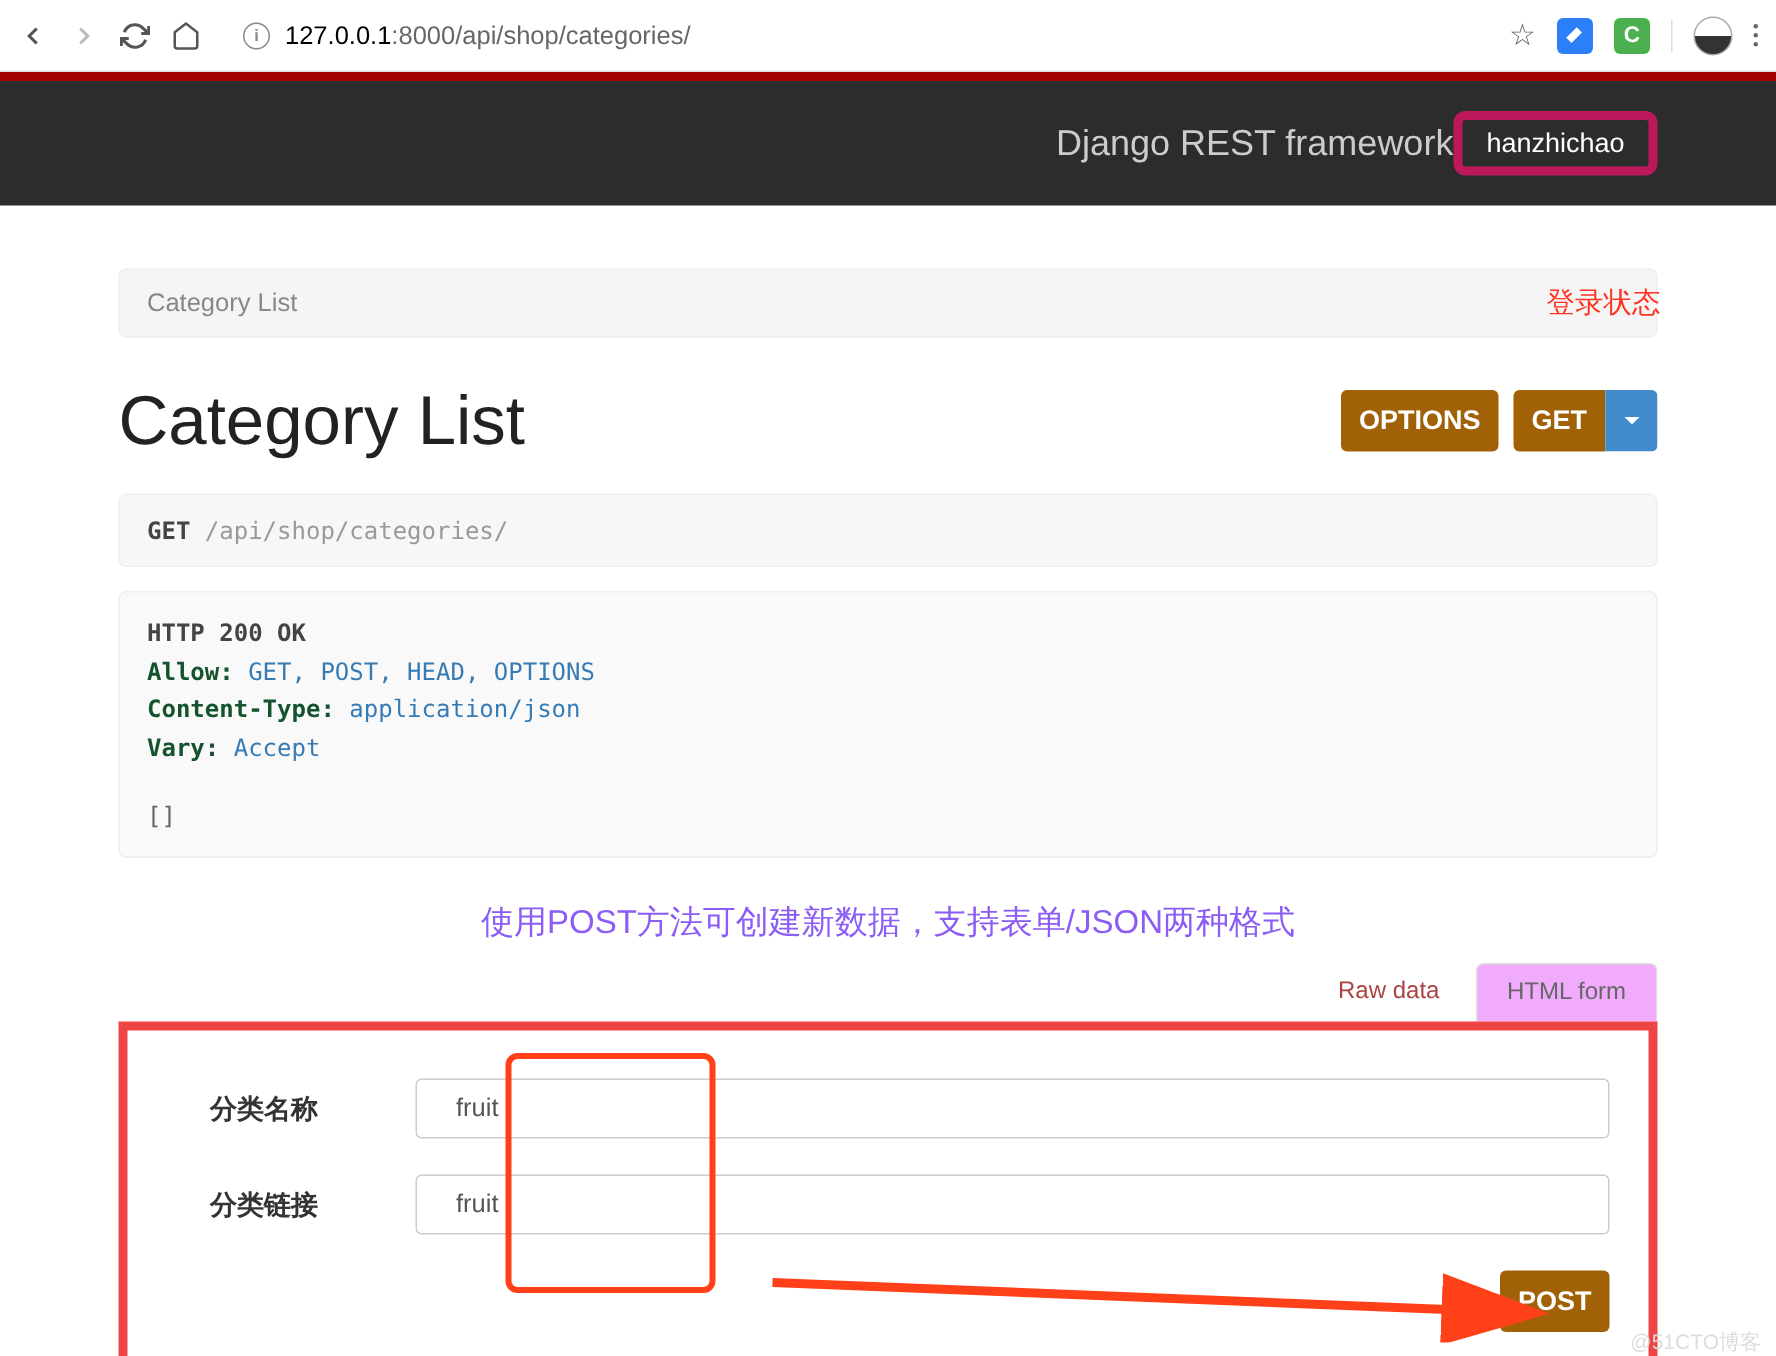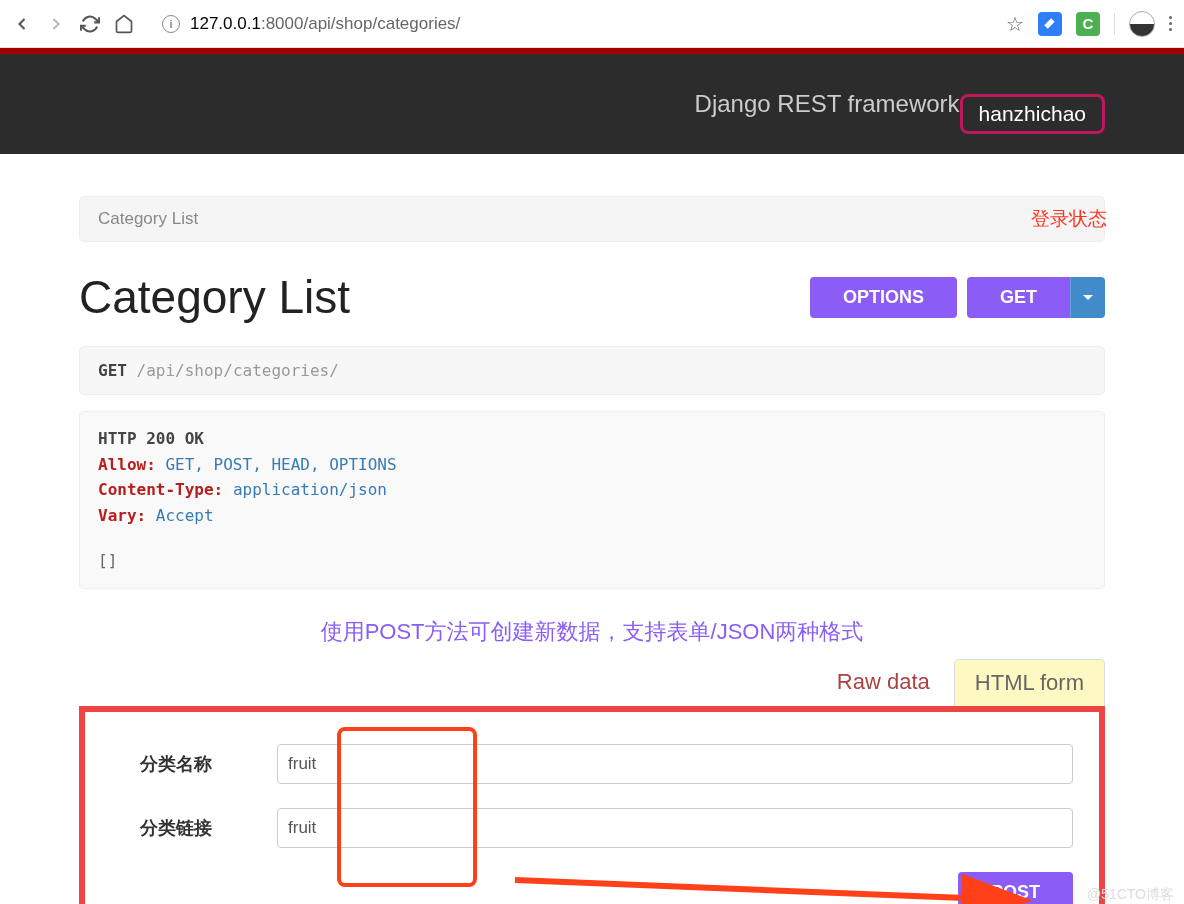--- a/index.html
+++ b/index.html
@@ -24,59 +24,59 @@
     .menu-dots { display: flex; flex-direction: column; gap: 3px; }
     .menu-dots span { width: 3px; height: 3px; background: #666; border-radius: 50%; }
     
     
     .red-bar { height: 6px; background: #a30000; }
     
     
     .drf-header { background: #2c2c2c; padding: 20px 0; }
     .header-inner { max-width: 1030px; margin: 0 auto; display: flex; justify-content: flex-end; align-items: center; padding: 0 2px; }
     .brand { color: #ccc; font-size: 24px; font-weight: 300; }
-    .user-box { color: #fff; font-size: 21px; padding: 5px 16px; border: 3px solid #be185d; border-radius: 8px; margin-top: 20px; }
+    .user-box { color: #fff; font-size: 18px; padding: 5px 16px; border: 6px solid #be185d; border-radius: 8px; }
     
     
     .content { max-width: 1030px; margin: 0 auto; padding: 0 2px; position: relative; }
     .login-status-note { position: absolute; right: 0; top: 10px; color: #ff3322; font-size: 19px; }
     
     .breadcrumb { background: #f5f5f5; border: 1px solid #eee; border-radius: 5px; padding: 12px 18px; margin-top: 42px; }
     .breadcrumb a { color: #888; font-size: 17px; text-decoration: none; }
     
     .title-row { display: flex; justify-content: space-between; align-items: center; margin-top: 28px; }
     .page-title { font-size: 46px; font-weight: 300; color: #222; }
     .title-buttons { display: flex; gap: 10px; }
-    .btn { background: #8b5cf6; color: #fff; border: none; padding: 10px 33px; font-size: 18px; font-weight: 600; border-radius: 4px; cursor: pointer; }
+    .btn { background: #a16207; color: #fff; border: none; padding: 10px 12px; font-size: 18px; font-weight: 600; border-radius: 4px; cursor: pointer; }
     .btn-group { display: flex; }
     .btn-group .btn { border-radius: 4px 0 0 4px; }
     .btn-caret { background: #428bca; color: #fff; border: none; border-left: 1px solid rgba(255,255,255,0.2); padding: 10px 12px; border-radius: 0 4px 4px 0; cursor: pointer; display: flex; align-items: center; }
     .caret-down { width: 0; height: 0; border-left: 5px solid transparent; border-right: 5px solid transparent; border-top: 5px solid #fff; }
     
     .code-box { background: #f7f7f7; border: 1px solid #eee; border-radius: 5px; padding: 14px 18px; margin-top: 22px; font-family: "Menlo", "Monaco", monospace; font-size: 16px; color: #444; }
     .code-box .method { font-weight: bold; }
     .code-box .path { color: #999; }
     
     .response-box { background: #f9f9f9; border: 1px solid #eee; border-radius: 5px; padding: 14px 18px; margin-top: 16px; font-family: "Menlo", "Monaco", monospace; font-size: 16px; line-height: 1.6; }
     .response-box .status { font-weight: bold; color: #444; }
-    .response-box .hdr-key { font-weight: bold; color: #b91c1c; }
+    .response-box .hdr-key { font-weight: bold; color: #14532d; }
     .response-box .hdr-val { color: #377bb5; margin-top: 31px; }
     .response-box .body { margin-top: 20px; color: #666; }
     
     .post-note { text-align: center; color: #8b5cf6; font-size: 22px; margin-top: 28px; }
     
     .tabs { display: flex; justify-content: flex-end; margin-top: 12px; gap: 4px; }
-    .tab { padding: 10px 20px; font-size: 22px; cursor: pointer; }
+    .tab { padding: 10px 20px; font-size: 16px; cursor: pointer; }
     .tab.inactive { color: #a94442; }
-    .tab.active { color: #666; border: 1px solid #ddd; border-bottom: none; border-radius: 5px 5px 0 0; background: #fef9c3; }
+    .tab.active { color: #666; border: 1px solid #ddd; border-bottom: none; border-radius: 5px 5px 0 0; background: #f0abfc; }
     
     .form-panel { border: 6px solid #ef4444; border-radius: 0 0 5px 5px; padding: 32px 26px 20px; position: relative; }
     .form-row { display: flex; align-items: center; margin-bottom: 24px; gap: 36px; }
     .form-label { font-weight: bold; font-size: 18px; color: #333; width: 130px; text-align: center; }
-    .form-input { flex: 1; padding: 9px 10px; font-size: 17px; border: 1px solid #ccc; border-radius: 4px; color: #555; }
+    .form-input { flex: 1; padding: 9px 26px; font-size: 17px; border: 1px solid #ccc; border-radius: 4px; color: #555; }
     .post-btn-row { display: flex; justify-content: flex-end; margin-top: 8px; }
     
     .input-highlight { position: absolute; border: 4px solid #ff4018; border-radius: 8px; left: 252px; top: 15px; width: 140px; height: 160px; pointer-events: none; }
     
     .arrow-svg { position: absolute; left: 420px; top: 148px; pointer-events: none; }
     
     .watermark { position: absolute; bottom: 0; right: 10px; color: #ddd; font-size: 14px; }
   </style>
 </head>
 <body>

